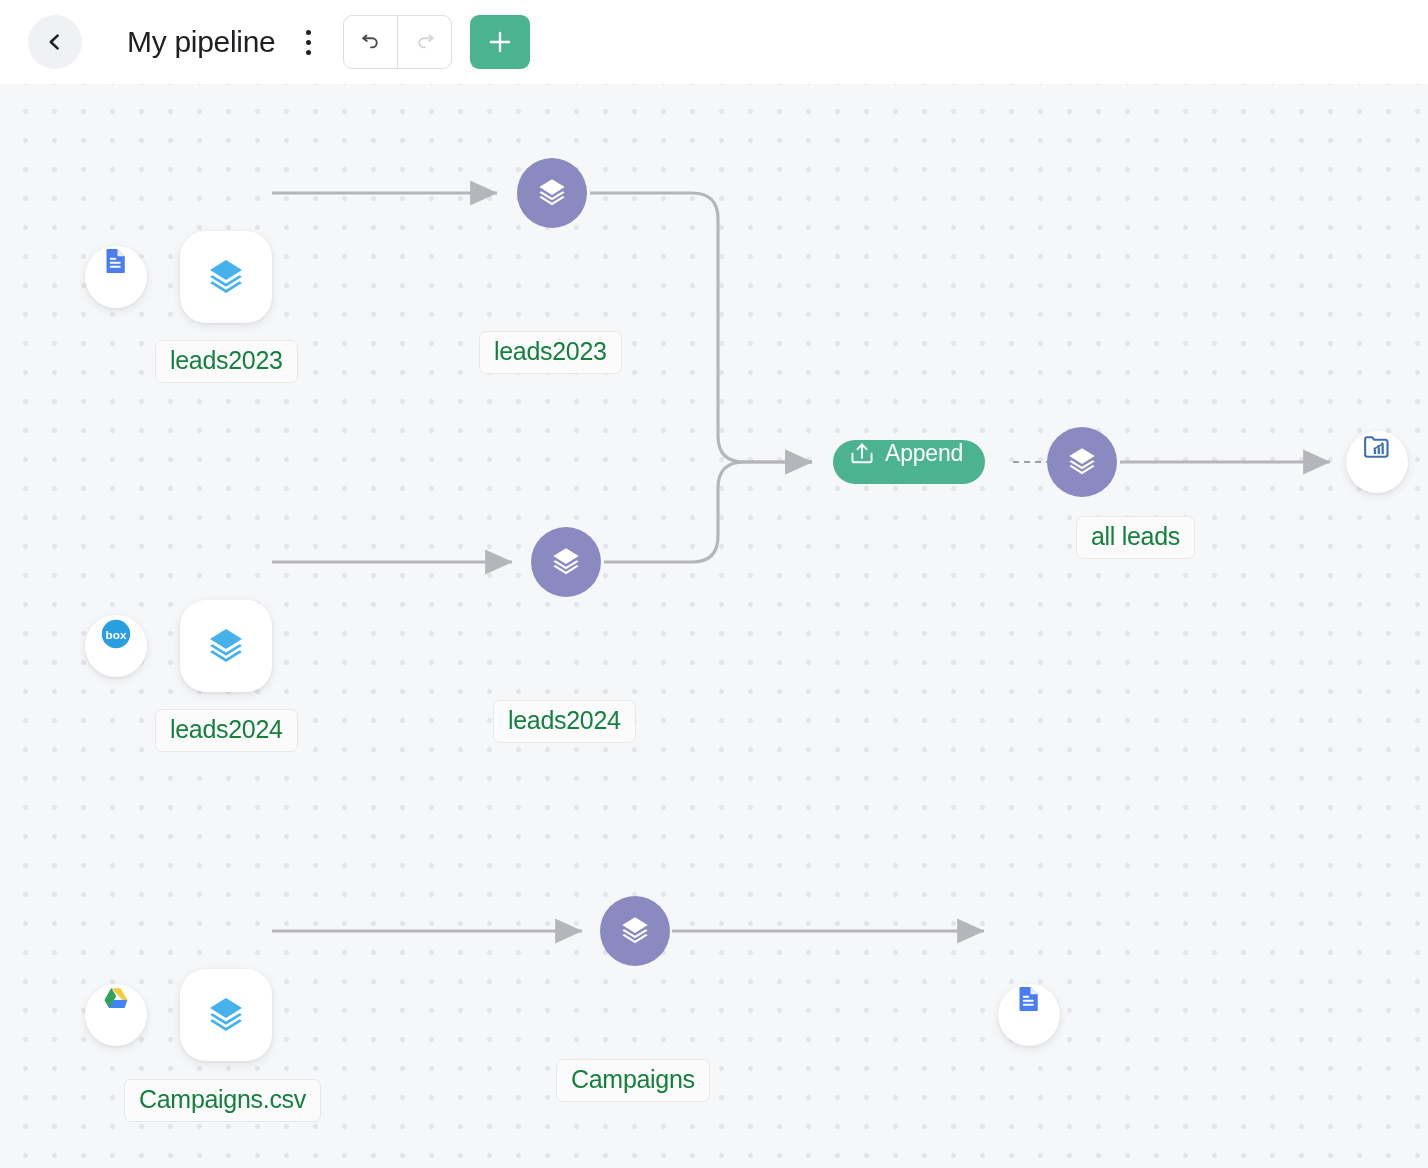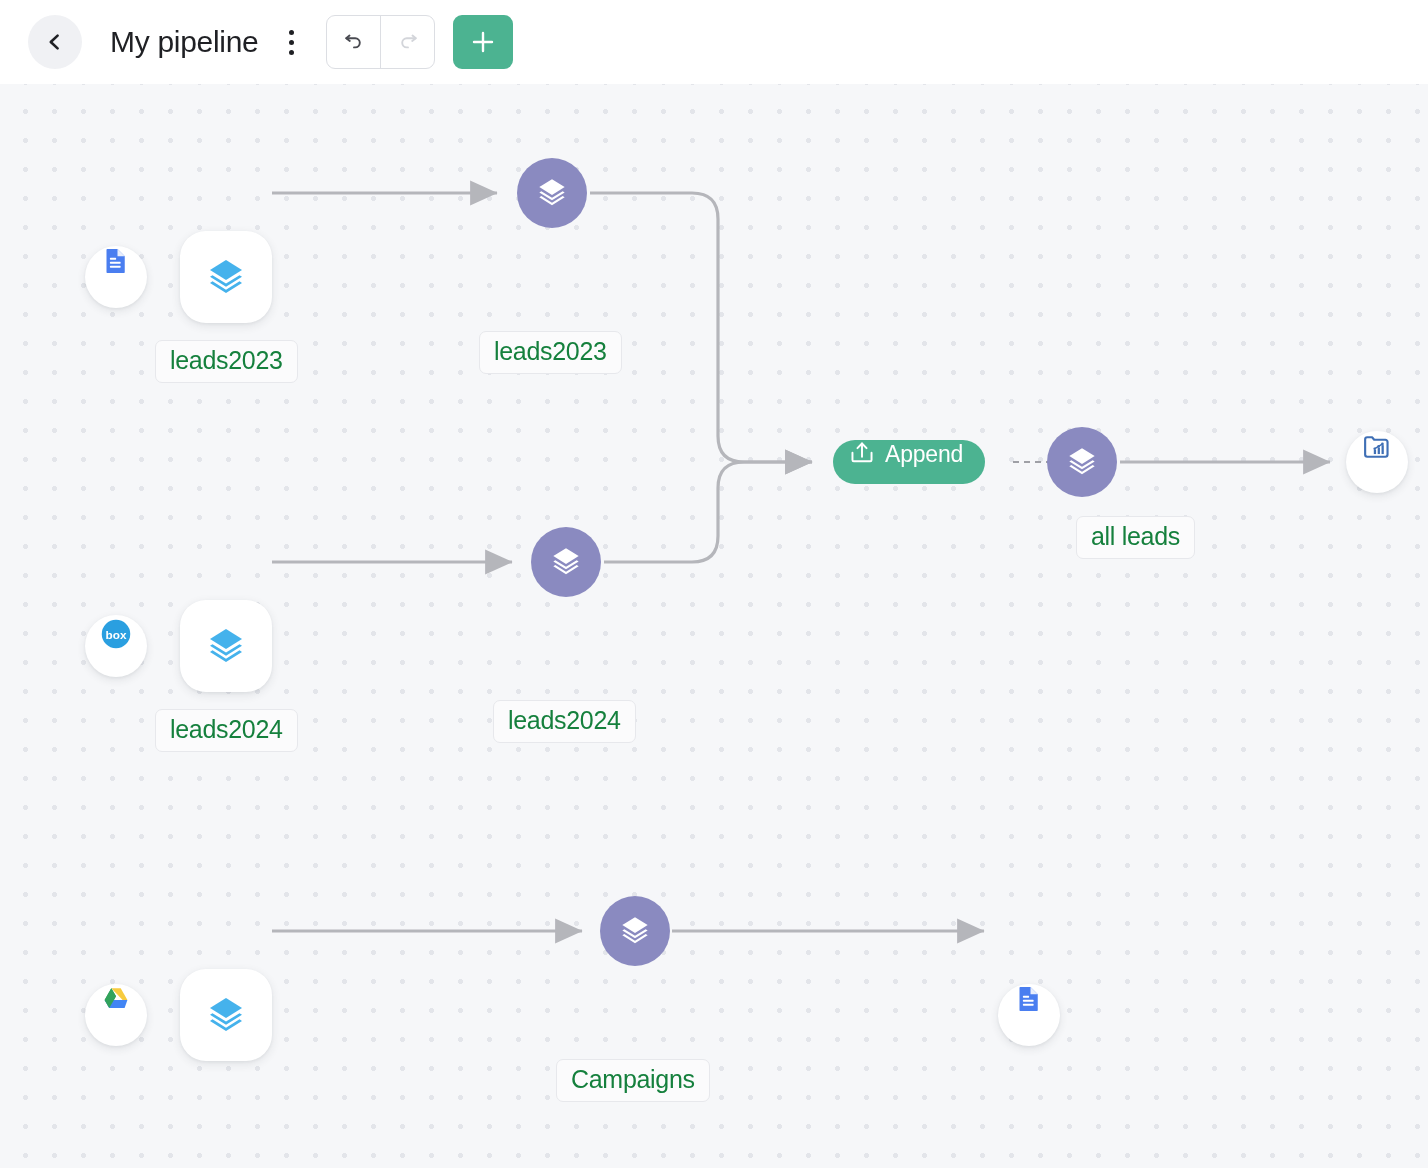--- a/index.html
+++ b/index.html
@@ -27,21 +27,21 @@
     display: flex; align-items: center; justify-content: center;
     cursor: pointer; flex: none;
   }
   .back-btn svg { display:block; }
 
   .page-title {
     font-size: 30px;
     font-weight: 500;
     color: #1f2024;
     letter-spacing: -0.3px;
-    margin-left: 28px;
+    margin-left: 45px;
     white-space: nowrap;
   }
 
   .kebab {
     margin-left: 20px;
     width: 26px; height: 40px;
     display: flex; flex-direction: column; align-items: center; justify-content: center;
     gap: 5px; cursor: pointer; flex: none;
   }
   .kebab i { display:block; width: 5px; height: 5px; border-radius: 50%; background: #1f2024; }
@@ -116,21 +116,21 @@
     border-radius: 50%;
     display: flex; align-items: center; justify-content: center;
     cursor: pointer;
   }
 
   
   .op-node {
     height: 44px;
     background: #4cb391;
     border-radius: 22px;
-    display: inline-flex; align-items: center;
+    display: inline-flex; align-items: flex-start;
     padding: 0 22px 16px 16px;
     gap: 10px;
     cursor: pointer;
   }
   .op-label {
     color: #ffffff; font-size: 23px; font-weight: 400;
     letter-spacing: -0.2px; white-space: nowrap;
   }
 
   
@@ -341,20 +341,21 @@
 
     <div class="node card-node" style="left:180px; top:885px;">
       <span>
         <svg width="48" height="48" viewBox="0 0 48 48">
           <path d="M24 9 L40 19 L24 29 L8 19 z" fill="#45b2ec"></path>
           <path d="M10.5 24.2 L24 32.6 L37.5 24.2 L40 25.8 L24 35.8 L8 25.8 z" fill="#45b2ec"></path>
           <path d="M10.5 30.3 L24 38.7 L37.5 30.3 L40 31.9 L24 41.9 L8 31.9 z" fill="#45b2ec"></path>
         </svg>
       </span>
     </div>
+    <div class="name-label" style="left:124px; top:995px;">Campaigns.csv</div>
 
     <div class="node dataset-node" style="left:600px; top:812px;">
       <span>
         <svg width="38" height="38" viewBox="0 0 48 48">
           <path d="M24 9 L40 19 L24 29 L8 19 z" fill="#ffffff"></path>
           <path d="M10.5 24.2 L24 32.6 L37.5 24.2 L40 25.8 L24 35.8 L8 25.8 z" fill="#ffffff"></path>
           <path d="M10.5 30.3 L24 38.7 L37.5 30.3 L40 31.9 L24 41.9 L8 31.9 z" fill="#ffffff"></path>
         </svg>
       </span>
     </div>

